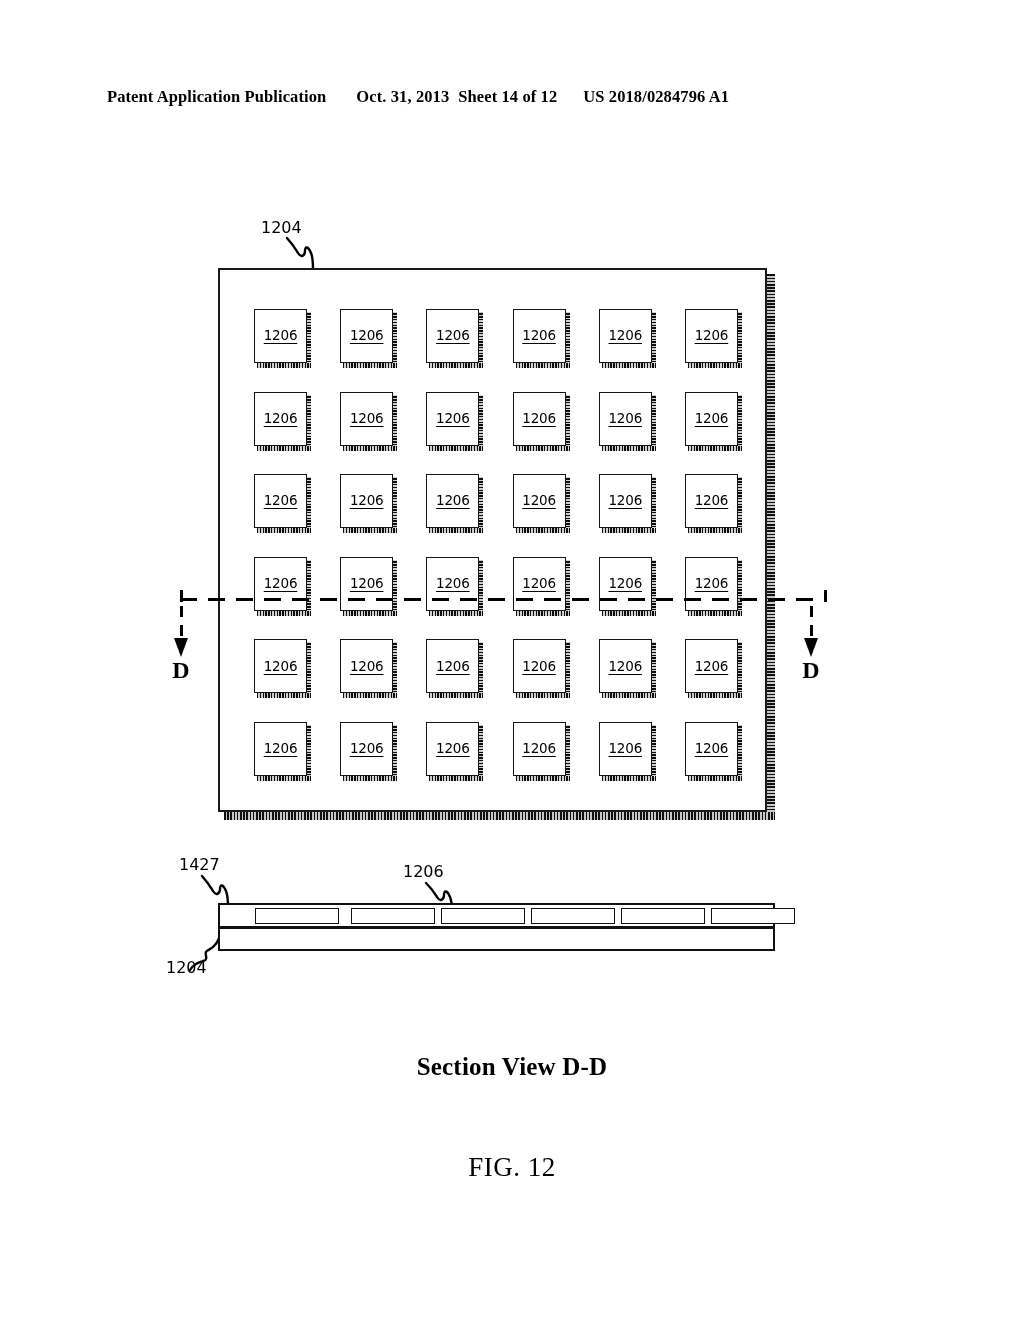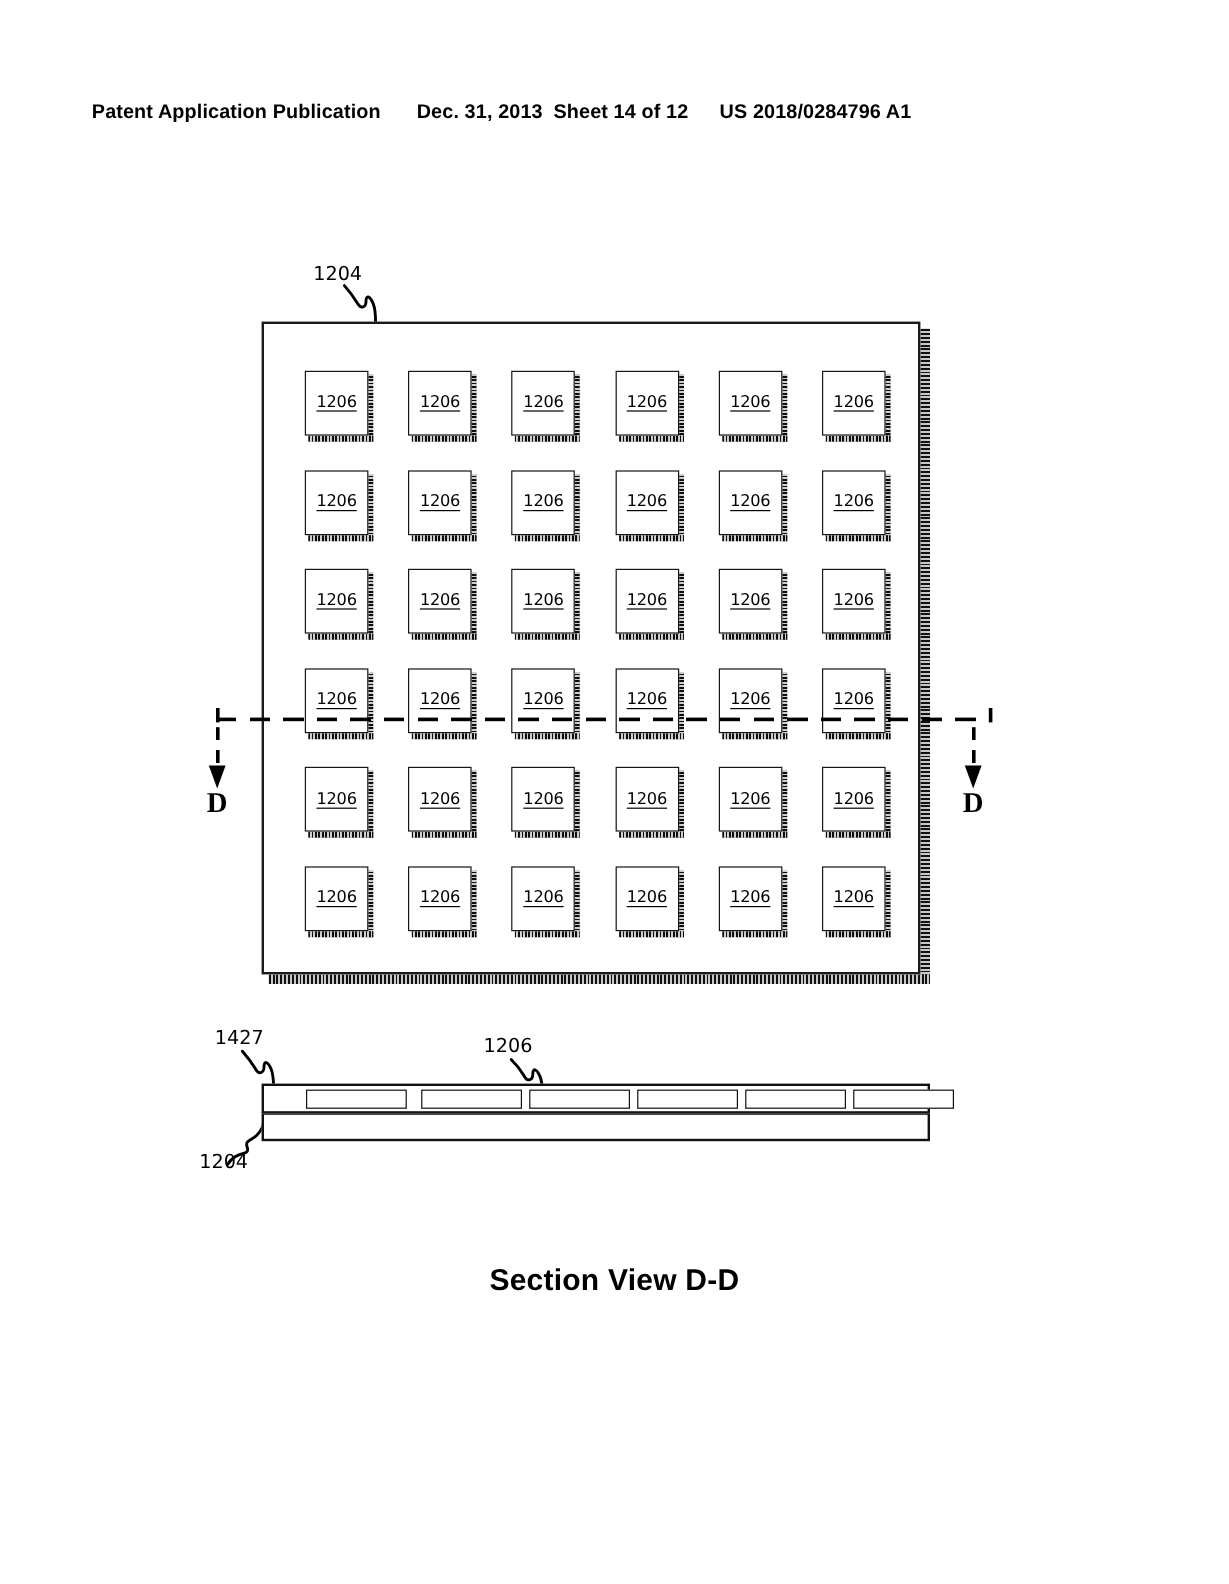--- a/index.html
+++ b/index.html
@@ -18,21 +18,22 @@
 
   
   #page-header {
     position: absolute;
     left: 0;
     top: 84px;
     width: 836px;
     height: 26px;
     display: flex;
     justify-content: center;
-    font-family: Liberation Sans, sans-serif;
+    align-items: center;
+    font-family: Liberation Serif, serif;
     font-weight: bold;
     font-size: 16.5px;
     letter-spacing: 0.1px;
     white-space: nowrap;
   }
   #page-header .hdr-seg { display: inline-block; }
   .hdr-gap-lg { display: inline-block; width: 30px; }
   .hdr-gap-sm { display: inline-block; width: 9px; }
   .hdr-gap-md { display: inline-block; width: 26px; }
 
@@ -276,21 +277,21 @@
     box-sizing: border-box;
   }
 
   
   #section-caption {
     position: absolute;
     left: 0;
     top: 1053px;
     width: 1024px;
     text-align: center;
-    font-family: Liberation Sans, sans-serif;
+    font-family: Liberation Serif, serif;
     font-weight: bold;
     font-size: 25px;
     letter-spacing: 0.2px;
   }
   #figure-caption {
     position: absolute;
     left: 0;
     top: 1152px;
     width: 1024px;
     text-align: center;
@@ -299,21 +300,21 @@
     font-size: 27px;
     letter-spacing: 0.5px;
   }
 </style>
 </head>
 <body>
 
 <div id="page-header">
   <span class="hdr-seg">Patent Application Publication</span>
   <span class="hdr-gap-lg"></span>
-  <span class="hdr-seg">Dec. 31, 2013</span>
+  <span class="hdr-seg">Oct. 31, 2013</span>
   <span class="hdr-gap-sm"></span>
   <span class="hdr-seg">Sheet 14 of 12</span>
   <span class="hdr-gap-md"></span>
   <span class="hdr-seg">US 2018/0284796 A1</span>
 </div>
 
 <div id="figure-12">
 
   <div class="ref-label" id="ref-1204-top">1204</div>
   <svg class="leader-svg" id="leader-1204-top" width="40" height="36" viewBox="0 0 40 36">
@@ -625,14 +626,15 @@
       <div class="section-cell" style="left:37px;"></div>
       <div class="section-cell" style="left:133px;"></div>
       <div class="section-cell" style="left:223px;"></div>
       <div class="section-cell" style="left:313px;"></div>
       <div class="section-cell" style="left:403px;"></div>
       <div class="section-cell" style="left:493px;"></div>
     </div>
   </div>
 
   <div id="section-caption">Section View D-D</div>
+  <div id="figure-caption">FIG. 12</div>
 
 </div>
 
 </body></html>

